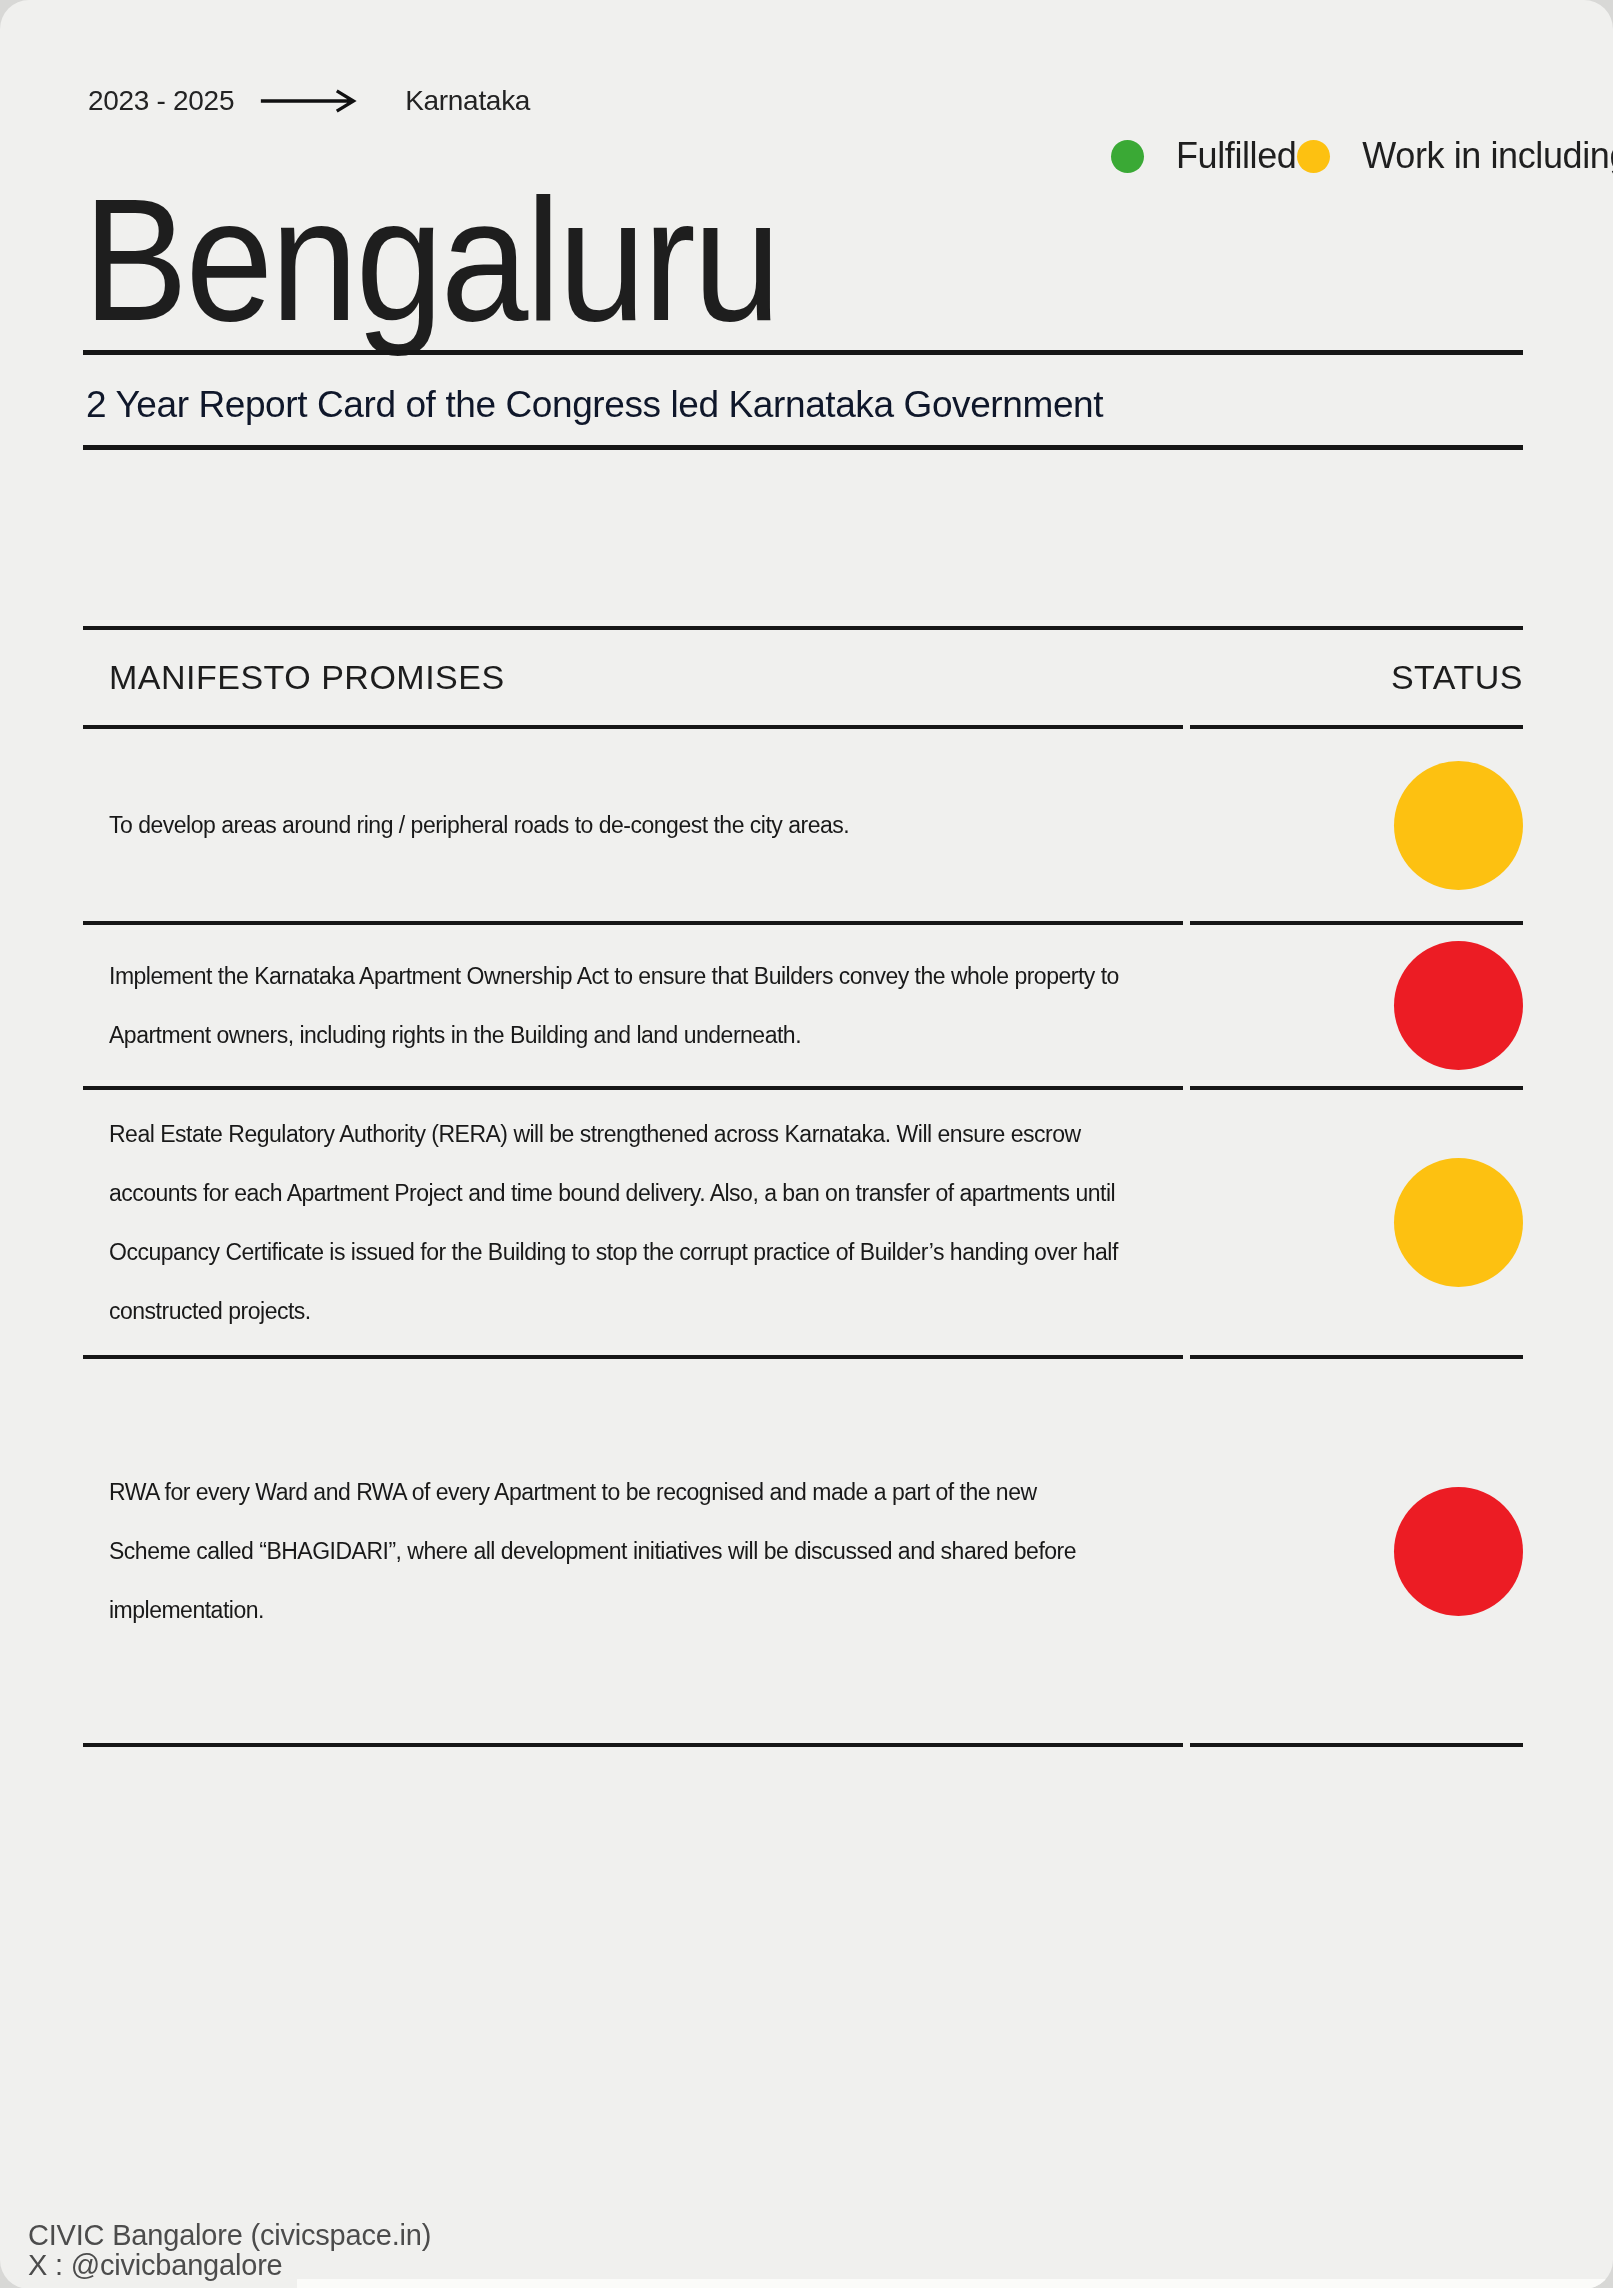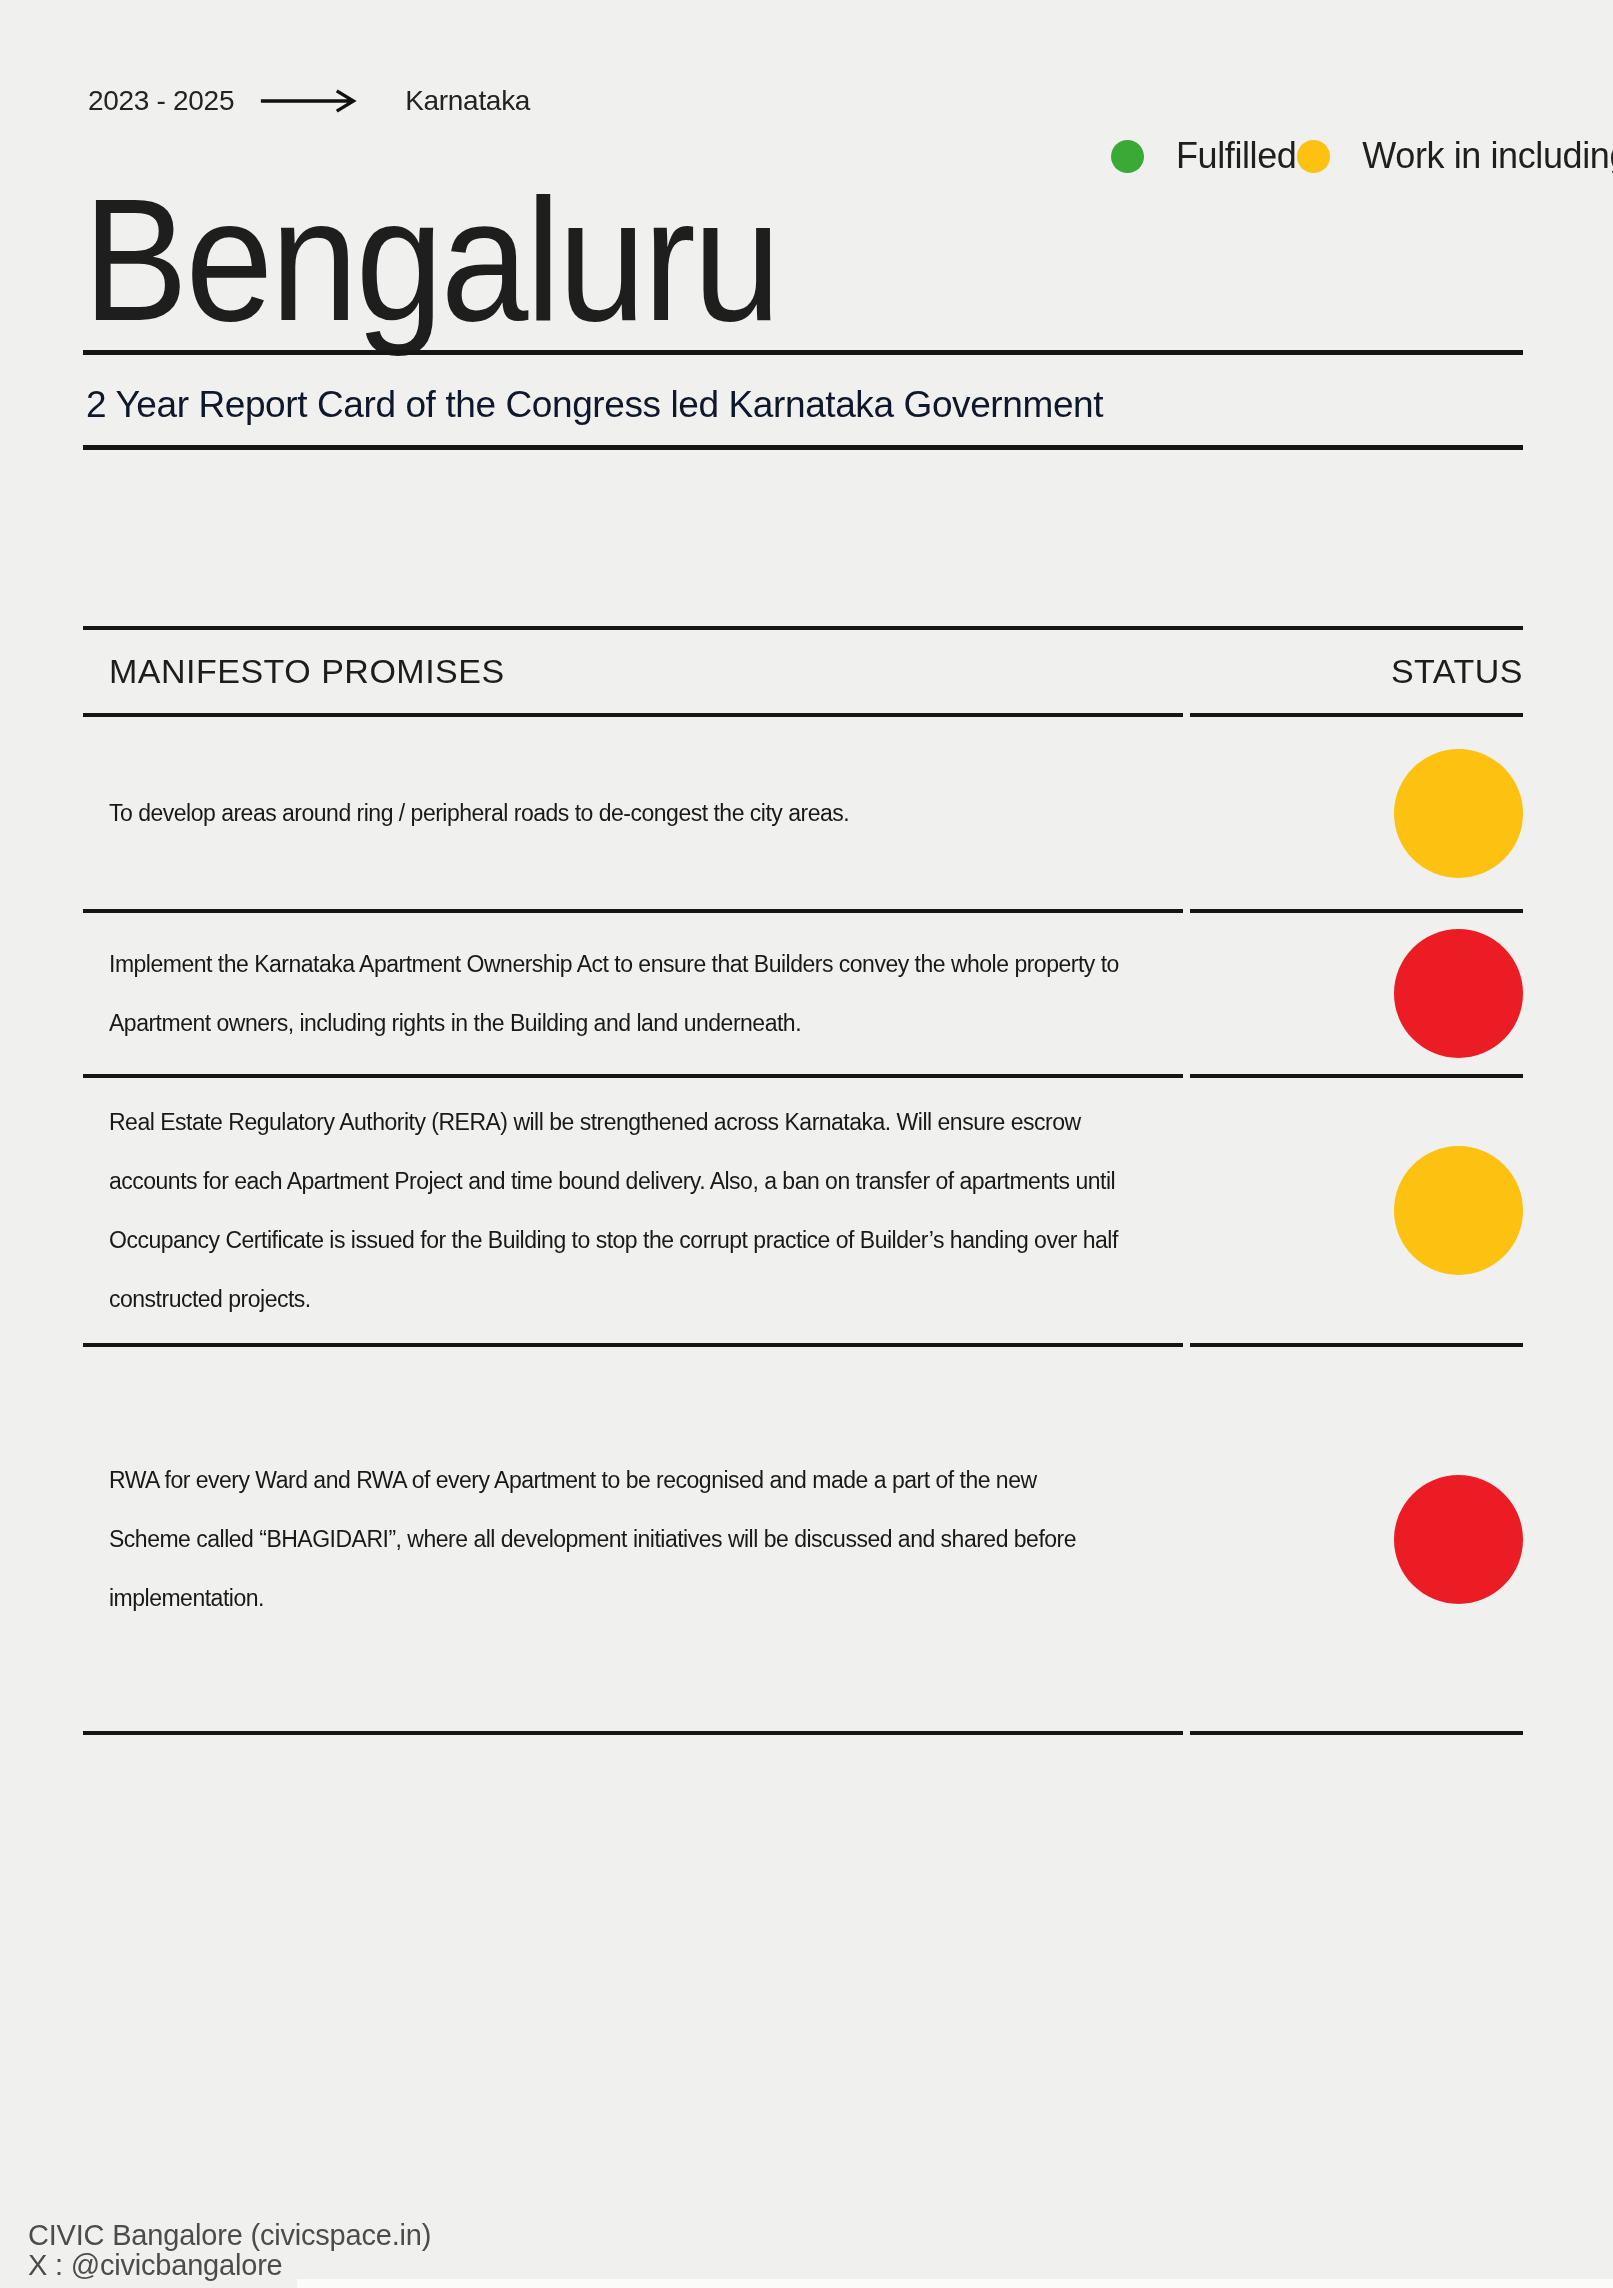--- a/index.html
+++ b/index.html
@@ -11,20 +11,21 @@
   *{margin:0;padding:0;box-sizing:border-box;}
   html,body{background:#d8d8d6;}
   body{font-family:"Liberation Sans", sans-serif;}
   .page{
     position:relative;
     width:1613px;height:2289px;
     background:var(--bg);
     color:var(--text);
     overflow:hidden;
     margin:0 auto;
+    border-radius:29px;
   }
 
   
   .meta{
     position:absolute;left:88px;top:83px;height:35px;
     display:flex;align-items:center;
     font-size:28px;letter-spacing:-0.3px;color:#232323;
   }
   .meta .period{margin-right:25px;}
   .meta .arrow{width:100px;height:28px;margin-right:46px;display:block;}
@@ -66,21 +67,21 @@
     width:1100px;flex:0 0 auto;
     border-bottom:4.6px solid var(--rule);
     display:flex;align-items:center;
     padding-left:26px;
   }
   .cell-right{
     flex:1 1 auto;margin-left:7.4px;
     border-bottom:4.6px solid var(--rule);
     display:flex;align-items:center;justify-content:flex-end;
   }
-  .t-row.header{height:87px;}
+  .t-row.header{height:99px;}
   .th{font-size:34px;letter-spacing:0.5px;color:#1d1d1d;white-space:nowrap;}
   .promise{
     max-width:1011px;
     font-size:23px;line-height:59px;letter-spacing:-0.5px;color:#191919;
   }
   .status-dot{width:129px;height:129px;border-radius:50%;flex:0 0 auto;}
   #rows .t-row:nth-child(1){height:196px;}
   #rows .t-row:nth-child(2){height:165px;}
   #rows .t-row:nth-child(3){height:269px;}
   #rows .t-row:nth-child(4){height:388px;}

